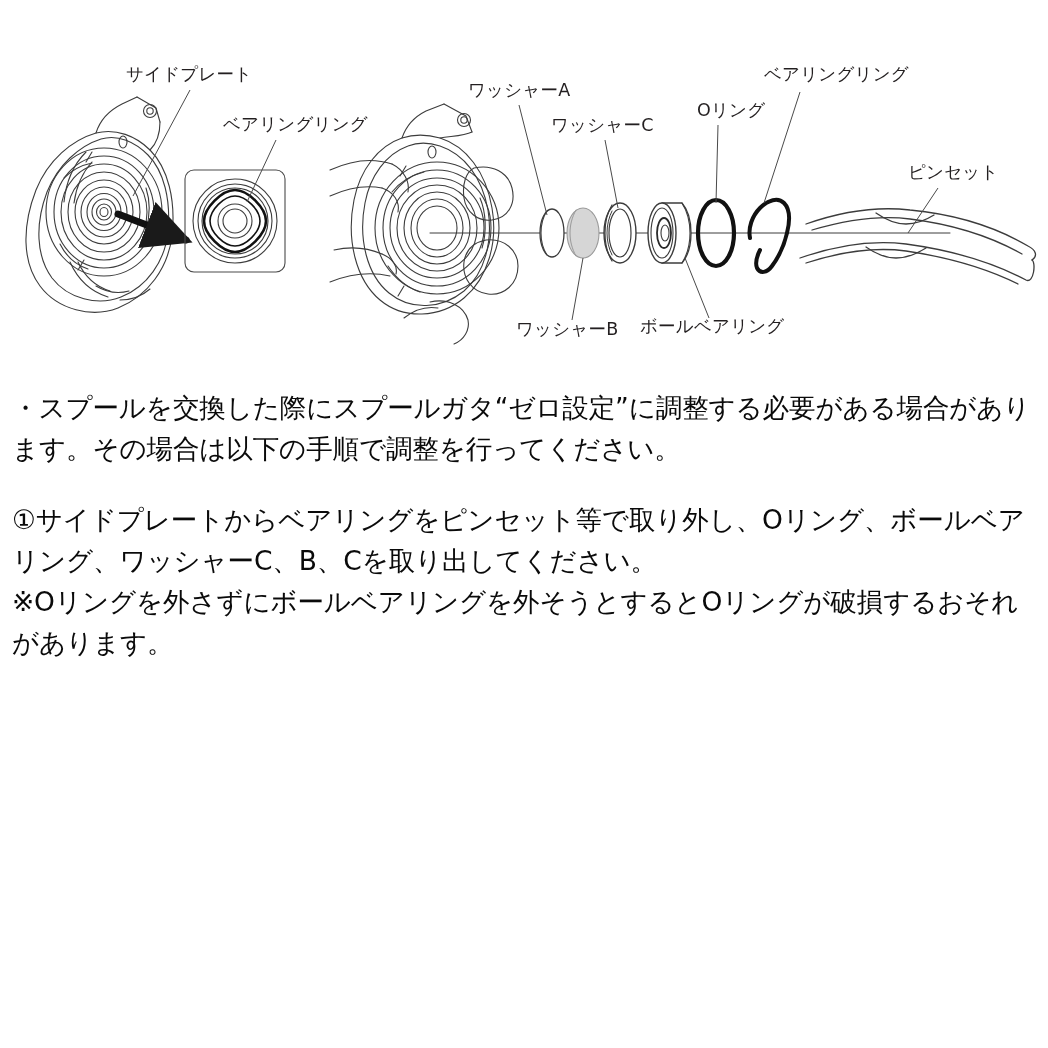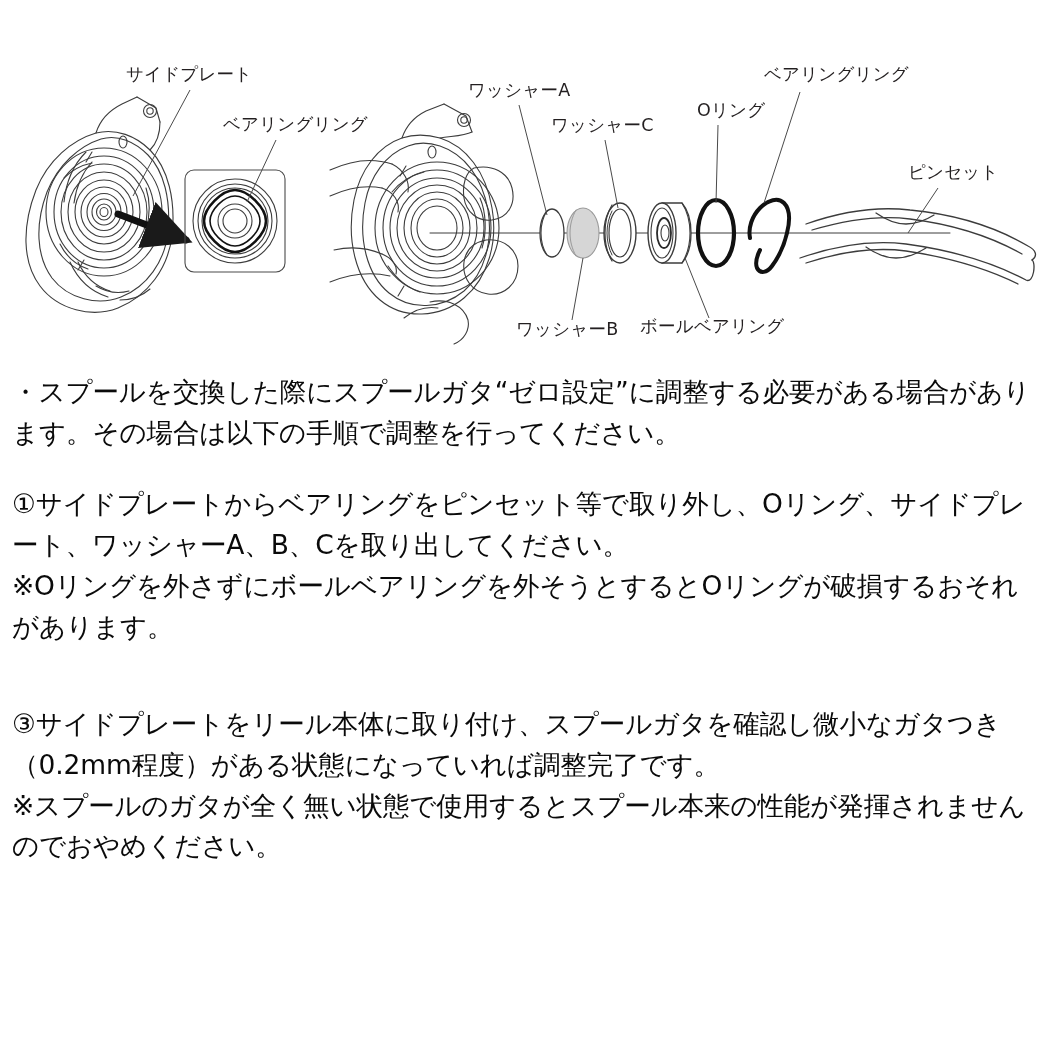--- a/index.html
+++ b/index.html
@@ -42,21 +42,21 @@
     font-family: "DejaVu Sans", "Liberation Sans", sans-serif;
     font-size: 17.5px;
     fill: #231f20;
     letter-spacing: 0.2px;
   }
 
   
   #body-text {
     position: absolute;
     left: 0;
-    top: 372px;
+    top: 388px;
     width: 1048px;
   }
 
   .para {
     margin: 0;
     padding: 0 8px 0 12px;
     font-size: 26.5px;
     line-height: 1.545;
     letter-spacing: -0.1px;
     font-weight: 400;
@@ -262,26 +262,24 @@
       <text class="fig-label" x="640" y="332">ボールベアリング</text>
     </svg>
   </div>
 
   <div id="body-text">
 
     <p class="para">・スプールを交換した際にスプールガタ“ゼロ設定”に調整する必要がある場合があります。その場合は以下の手順で調整を行ってください。</p>
 
     <div class="gap-lg"></div>
 
-    <p class="para">①サイドプレートからベアリングをピンセット等で取り外し、Oリング、サイドプレート、ワッシャーA、B、Cを取り出してください。
+    <p class="para">①サイドプレートからベアリングをピンセット等で取り外し、Oリング、ボールベアリング、ワッシャーC、B、Cを取り出してください。
 ※Oリングを外さずにボールベアリングを外そうとするとOリングが破損するおそれがあります。</p>
 
     <div class="gap-md"></div>
 
 
     <div class="gap-md"></div>
 
-    <p class="para">③サイドプレートをリール本体に取り付け、スプールガタを確認し微小なガタつき（0.2mm程度）がある状態になっていれば調整完了です。
-※スプールのガタが全く無い状態で使用するとスプール本来の性能が発揮されませんのでおやめください。</p>
 
   </div>
 
 </div>
 
 </body></html>

